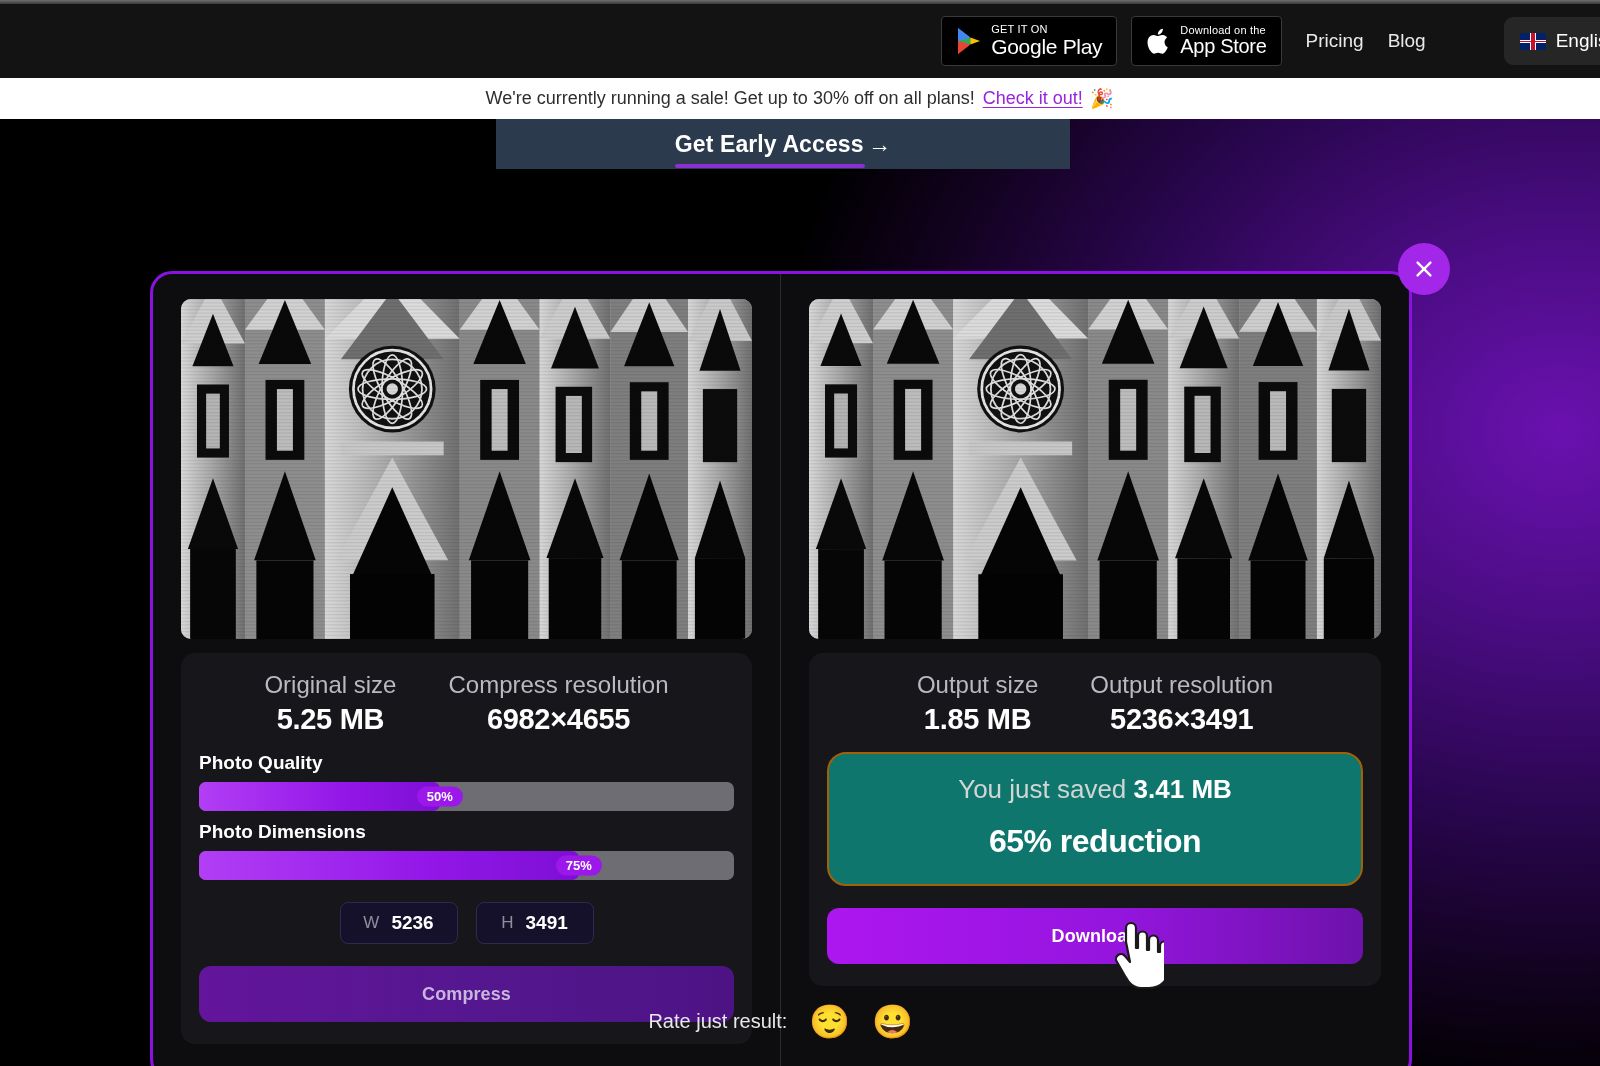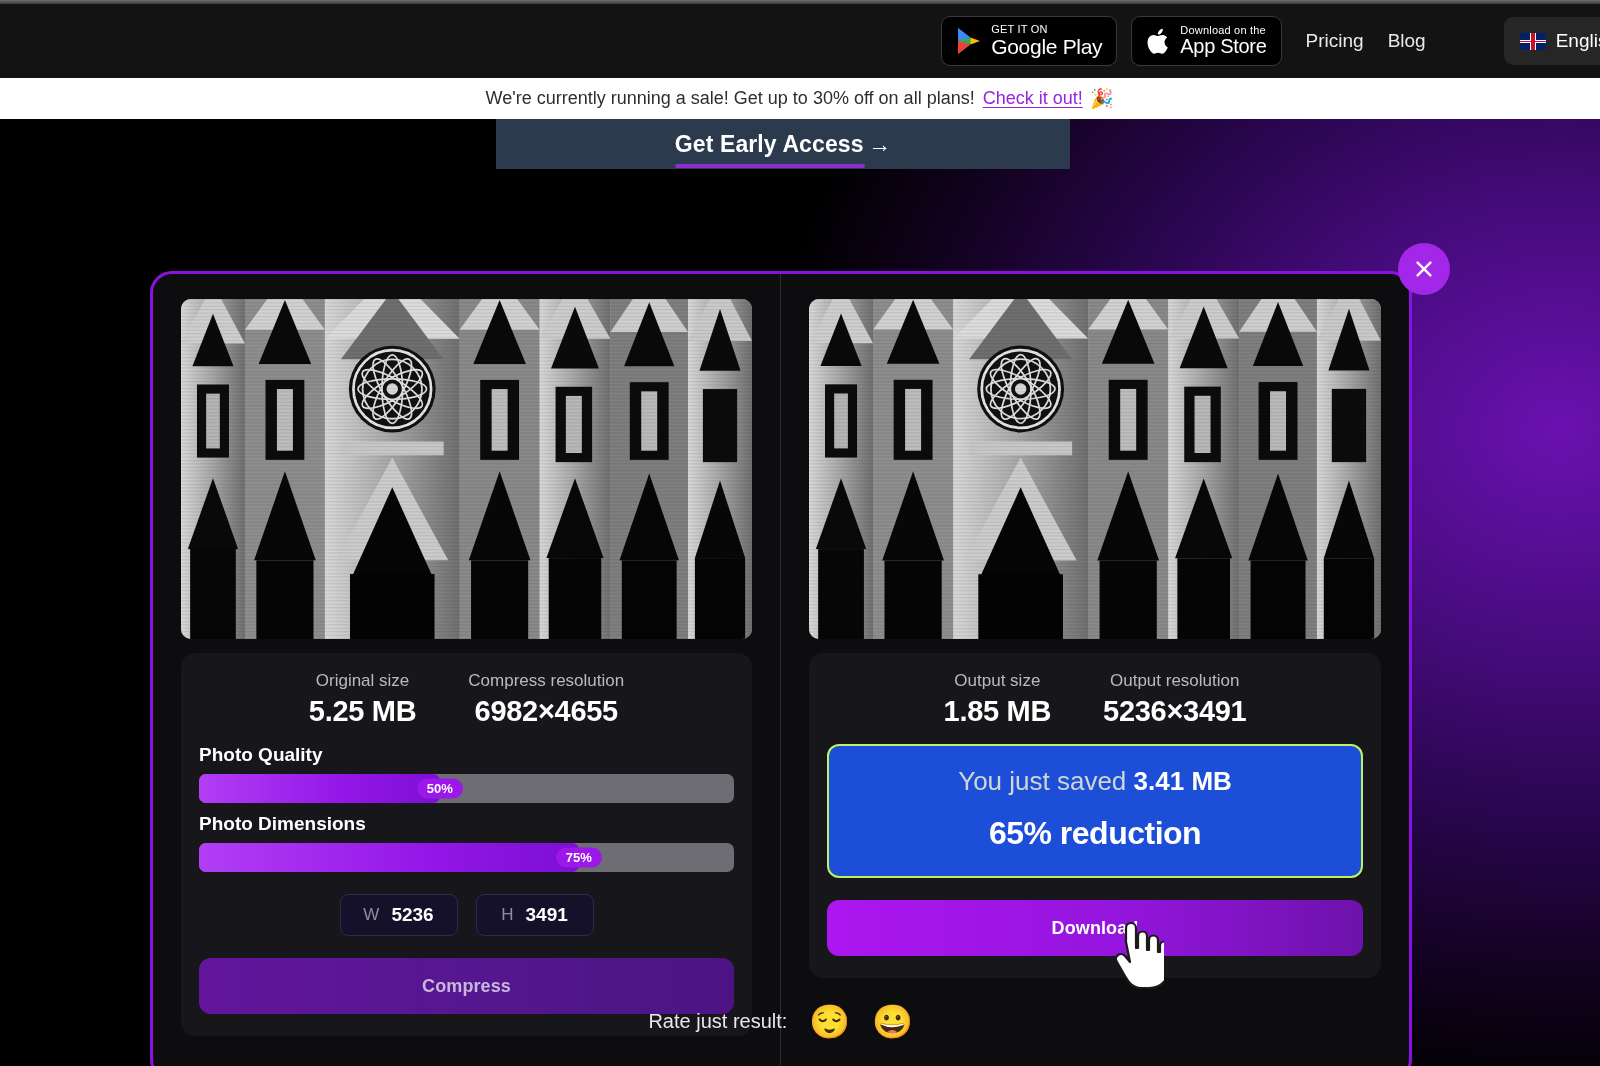--- a/index.html
+++ b/index.html
@@ -39,21 +39,21 @@
     width: 1600px; height: 74px;
     background: #131313;
     display: flex; align-items: center; justify-content: flex-end;
     padding-right: 0px;
     z-index: 30;
   }
   .store-badge {
     height: 50px;
     background: #000;
     border: 1px solid #3a3a3a;
-    border-radius: 9px;
+    border-radius: 4px;
     display: flex; align-items: center; gap: 9px;
     padding: 0 14px;
     margin-left: 14px;
     cursor: pointer;
   }
   .badge-text { display: flex; flex-direction: column; justify-content: center; line-height: 1.05; }
   .badge-top { font-size: 11px; color: #ffffff; letter-spacing: .2px; }
   .badge-main { font-size: 21px; color: #ffffff; font-weight: 500; letter-spacing: -.3px; }
   .badge-main.small { font-size: 20px; }
 
@@ -190,21 +190,21 @@
     margin-top: 14px;
     background: #17171b;
     border-radius: 14px;
     padding: 18px 18px 22px 18px;
   }
   .stats-row {
     display: flex; justify-content: center; gap: 52px;
     text-align: center;
     margin-bottom: 16px;
   }
-  .stat-label { font-size: 17px; color: #b9b9c2; margin-bottom: 4px; white-space: nowrap; }
+  .stat-label { font-size: 24px; color: #b9b9c2; margin-bottom: 4px; white-space: nowrap; }
   .stat-value { font-size: 29px; font-weight: 700; color: #ffffff; letter-spacing: -.3px; white-space: nowrap; }
 
   .slider-label {
     font-size: 19px; font-weight: 700; color: #ffffff;
     margin: 10px 0 8px 0;
   }
   .slider {
     position: relative;
     height: 29px;
     background: #6d6d73;
@@ -258,23 +258,23 @@
     color: #c9b6dd;
   }
   .btn-download {
     background: linear-gradient(90deg, #ad16f0 0%, #9415dd 55%, #6d12ab 100%);
     color: #ffffff;
   }
 
   
   .saved-box {
     margin-top: 16px;
-    border: 2px solid #bef264;
-    border-radius: 12px;
-    background: #1d4ed8;
+    border: 2px solid #a16207;
+    border-radius: 19px;
+    background: #0f766e;
     padding: 20px 10px 24px 10px;
     text-align: center;
   }
   .saved-line1 { font-size: 26px; color: #cfd6d4; }
   .saved-line1 b { color: #ffffff; font-weight: 700; }
   .saved-line2 { font-size: 32px; font-weight: 700; color: #ffffff; margin-top: 18px; letter-spacing: -.5px; }
 
   
   .rate-row {
     position: absolute;

